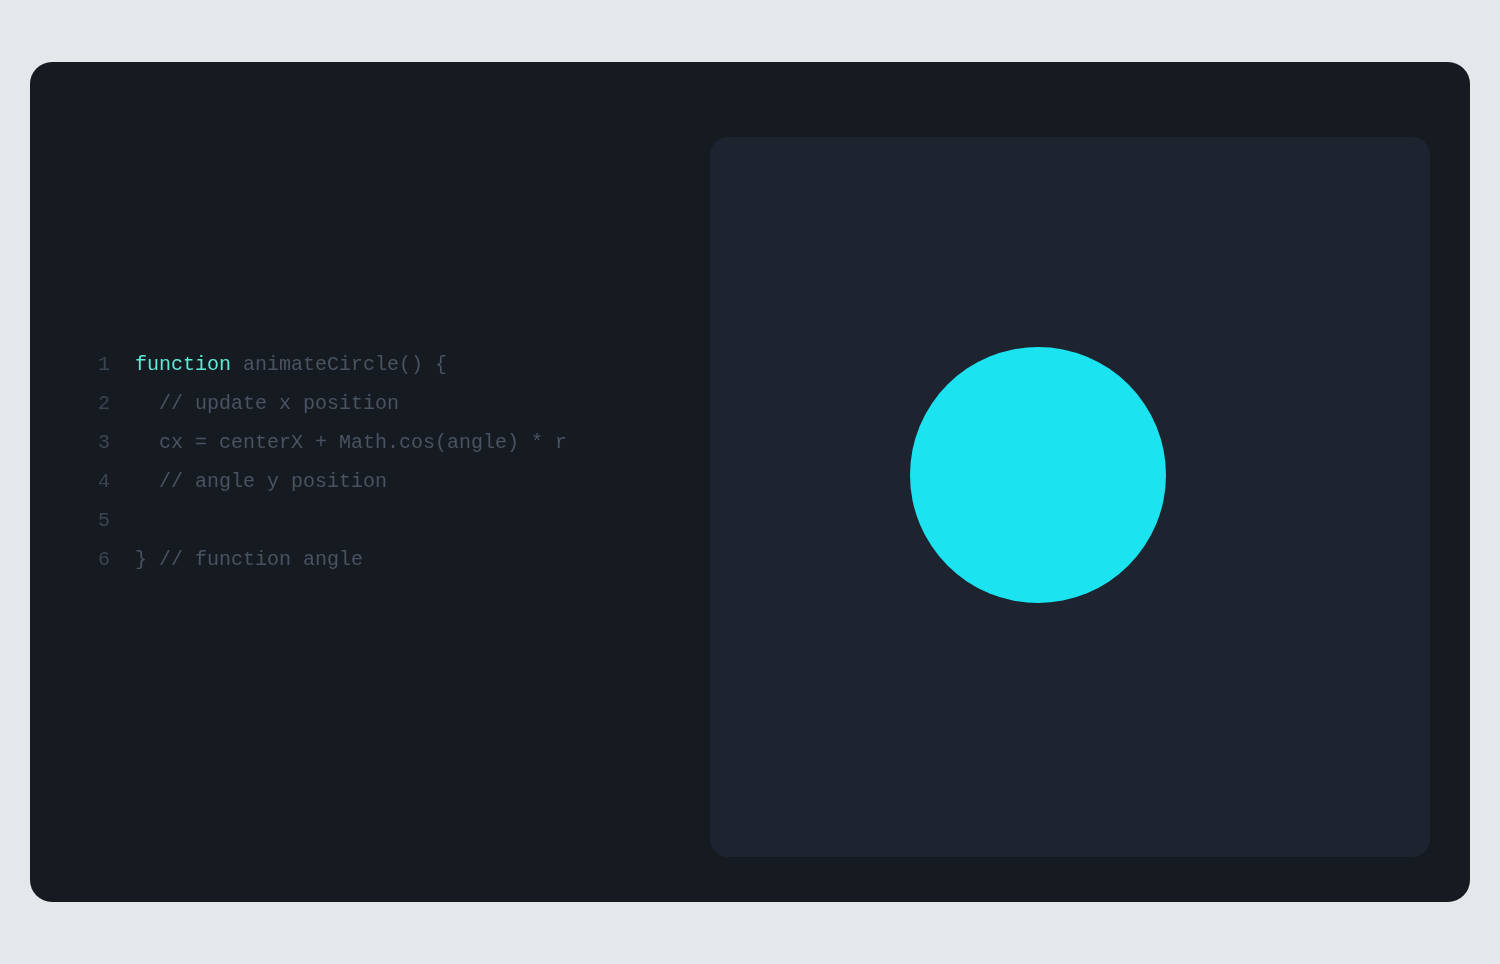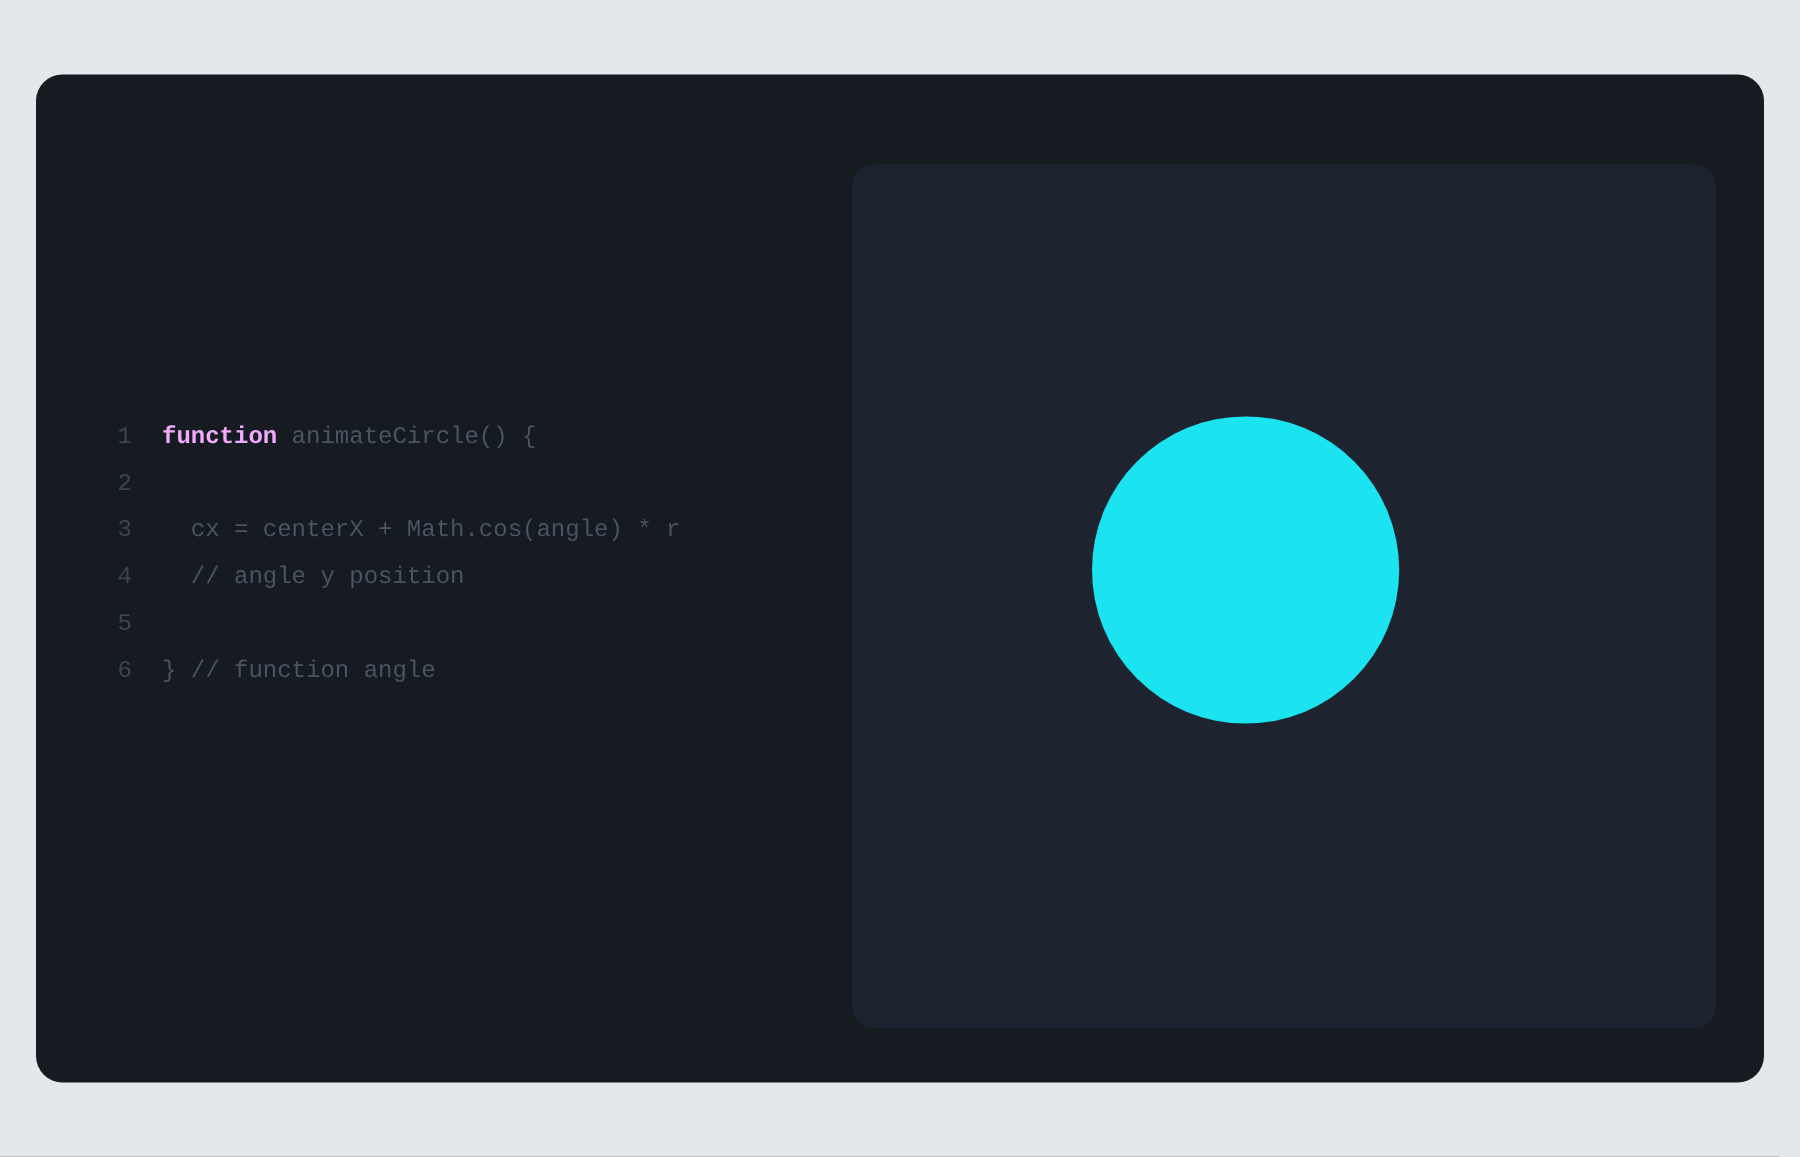--- a/index.html
+++ b/index.html
@@ -59,22 +59,21 @@
       user-select: none;
     }
 
     .code-text {
       font-size: 20px;
       color: #4a5361;
       white-space: pre;
     }
 
     .kw {
-      color: #f0abfc;
-      font-weight: bold;
+      color: #5eead4;
     }
 
     .preview-panel {
       width: 720px;
       height: 720px;
       background: #1d2430;
       border-radius: 18px;
       position: relative;
       margin-top: 30px;
     }
@@ -95,20 +94,21 @@
 <div class="editor-window">
 
   <div class="code-panel">
     <div class="code-block">
       <div class="code-line">
         <span class="line-number">1</span>
         <span class="code-text"><span class="kw">function</span><span> animateCircle() {</span></span>
       </div>
       <div class="code-line">
         <span class="line-number">2</span>
+        <span class="code-text">  // update x position</span>
       </div>
       <div class="code-line">
         <span class="line-number">3</span>
         <span class="code-text">  cx = centerX + Math.cos(angle) * r</span>
       </div>
       <div class="code-line">
         <span class="line-number">4</span>
         <span class="code-text">  // angle y position</span>
       </div>
       <div class="code-line">

